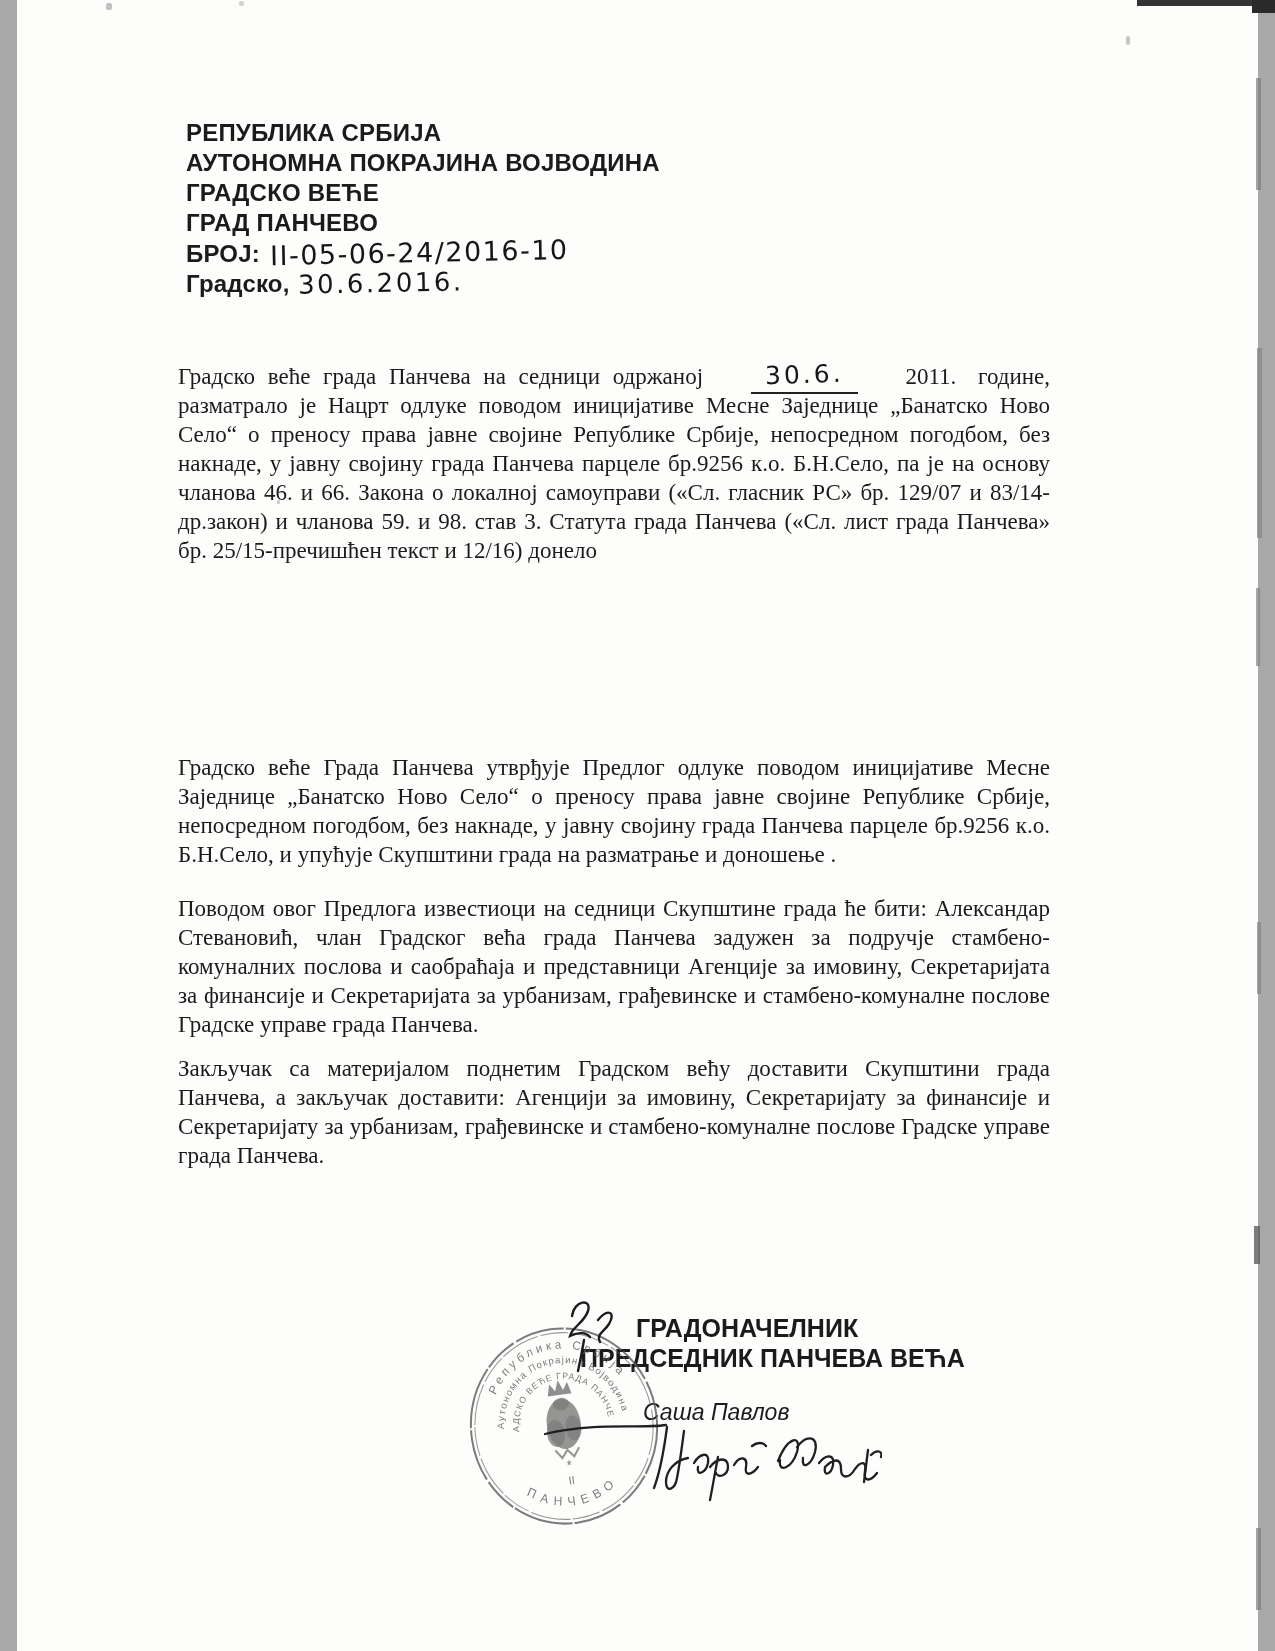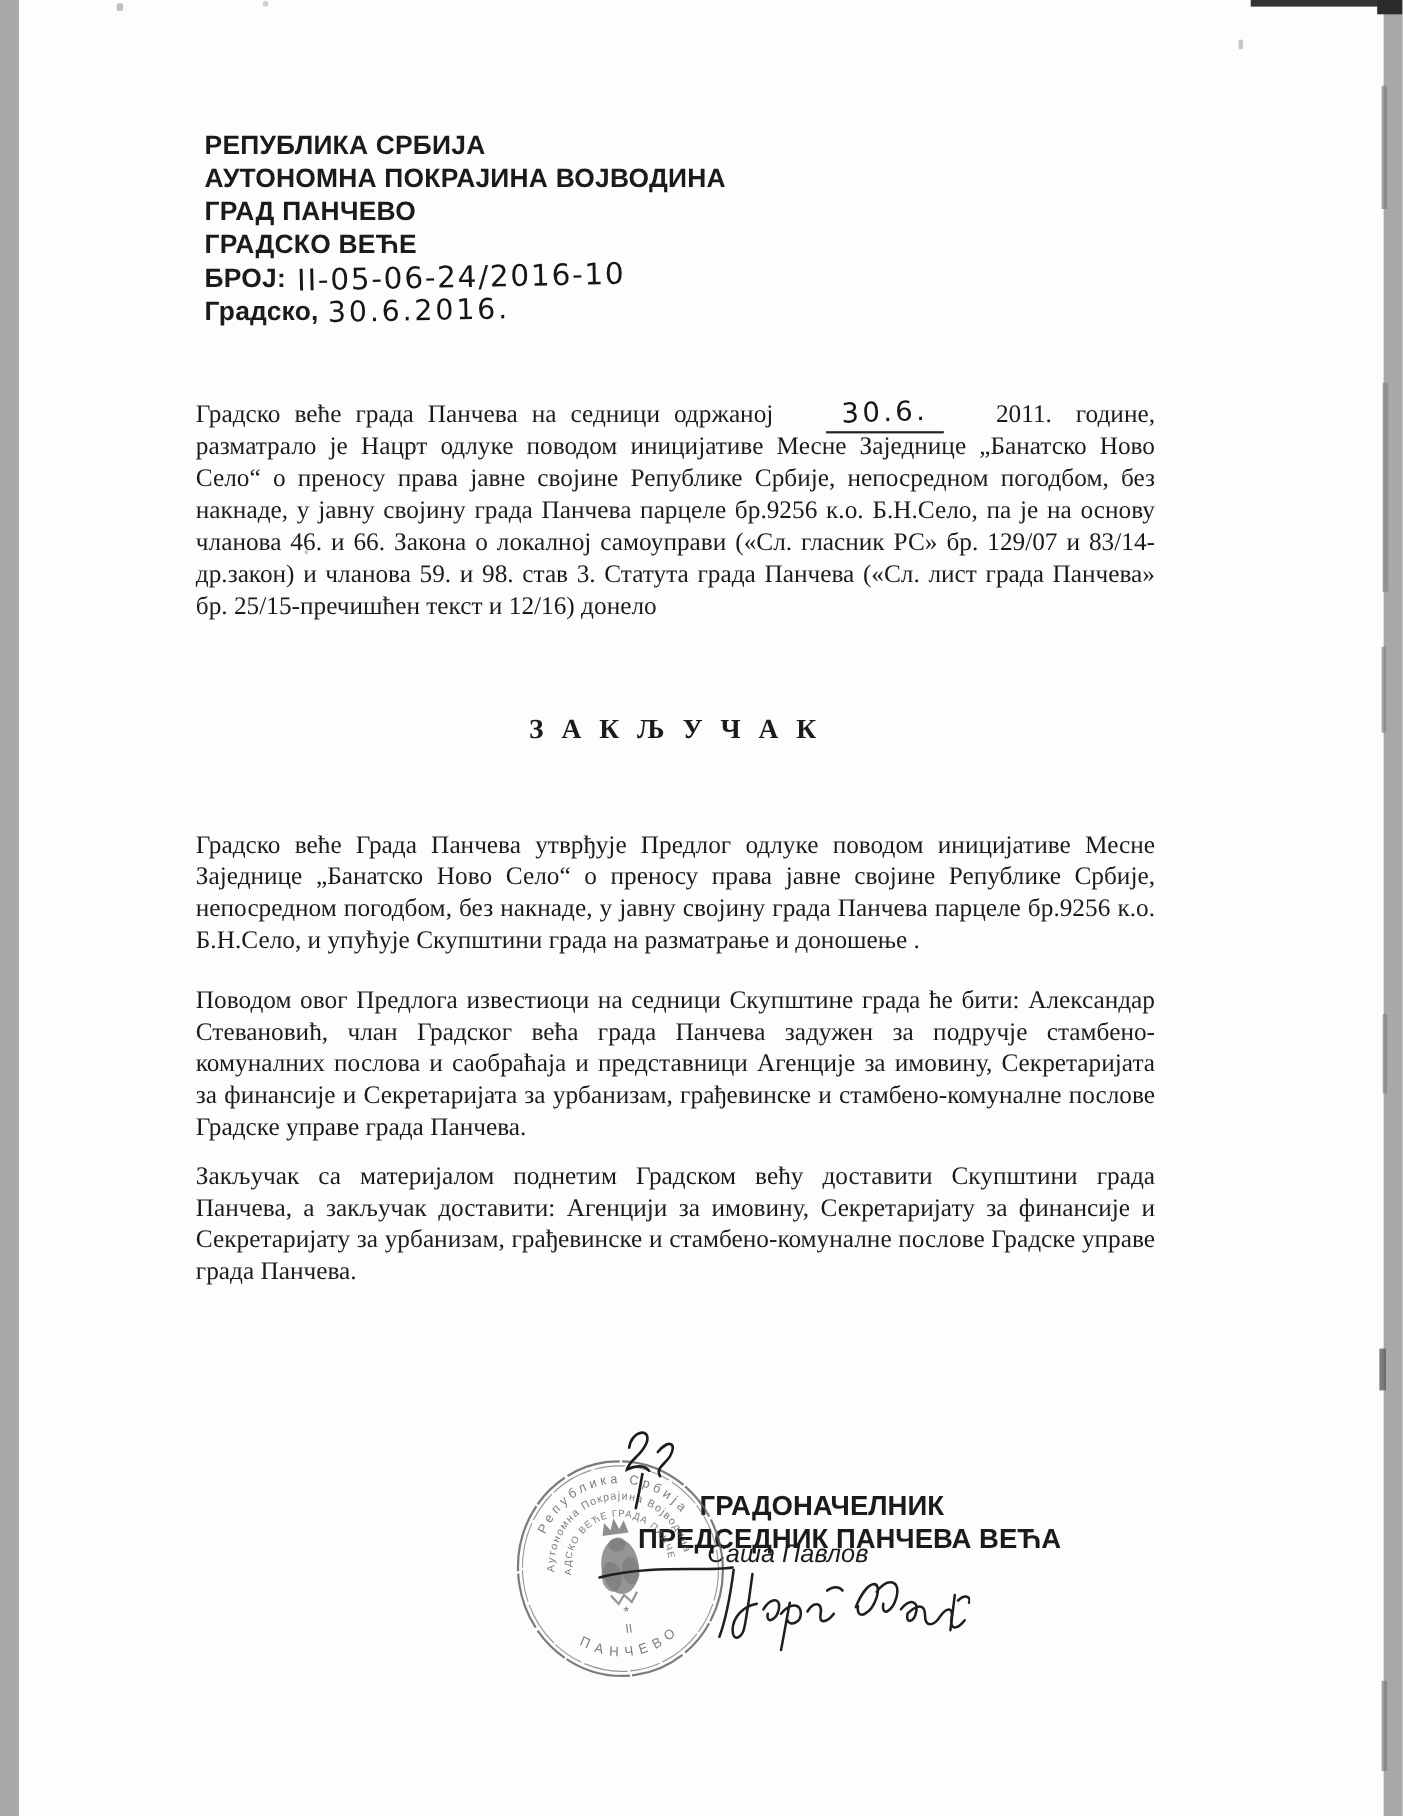--- a/index.html
+++ b/index.html
@@ -28,21 +28,21 @@
   .line1 .post{word-spacing:16px;white-space:nowrap;}
   .date-slot{display:inline-block;border-bottom:2px solid #222;padding:0 14px 2px 14px;}
   .date-slot .hw{font-size:25px;letter-spacing:3px;transform:rotate(-2deg);}
 
   .doc-title{position:absolute;left:178px;top:650px;width:872px;text-align:center;
              font-weight:bold;font-size:25px;letter-spacing:5px;white-space:nowrap;}
 
   .sigblock{position:absolute;left:580px;top:1313px;width:400px;
             font-family:"Liberation Sans",sans-serif;font-weight:bold;
             font-size:25px;line-height:30px;white-space:nowrap;}
-  .sigblock .l1{padding-left:56px;margin-top:41px;}
+  .sigblock .l1{padding-left:56px;}
   .signer{position:absolute;left:643px;top:1399px;font-family:"Liberation Sans",sans-serif;
           font-weight:normal;font-style:italic;font-size:23px;white-space:nowrap;}
 
   svg{display:block;}
   .stamp-svg{position:absolute;left:462px;top:1318px;opacity:.82;}
   .penmark-svg{position:absolute;left:560px;top:1294px;}
   .sign-svg{position:absolute;left:470px;top:1416px;}
   .speck{position:absolute;background:#8f8f8f;border-radius:2px;}
 </style>
 </head>
@@ -62,36 +62,35 @@
   <div class="artifact" style="left:1254px;top:1226px;width:6px;height:38px;background:#5c5c5c;opacity:.8;"></div>
   <div class="artifact" style="left:1256px;top:1528px;width:5px;height:82px;background:#7c7c7c;opacity:.7;"></div>
   <div class="speck" style="left:106px;top:3px;width:6px;height:7px;opacity:.55;"></div>
   <div class="speck" style="left:239px;top:1px;width:5px;height:5px;opacity:.4;"></div>
   <div class="speck" style="left:1126px;top:36px;width:4px;height:9px;opacity:.5;"></div>
   <div class="speck" style="left:277px;top:500px;width:3px;height:4px;opacity:.45;"></div>
 
   <div class="head">
     <div class="row">РЕПУБЛИКА СРБИЈА</div>
     <div class="row">АУТОНОМНА ПОКРАЈИНА ВОЈВОДИНА</div>
+    <div class="row">ГРАДСКО ВЕЋЕ</div>
     <div class="row">ГРАД ПАНЧЕВО</div>
-    <div class="row">ГРАДСКО ВЕЋЕ</div>
     <div class="row"><span>БРОЈ:</span><span class="hw hw-num">II-05-06-24/2016-10</span></div>
     <div class="row"><span>Градско,</span><span class="hw hw-date">30.6.2016.</span></div>
   </div>
 
   <div class="col" style="top:362px;">
     <div class="line1">
       <span class="pre">Градско веће града Панчева на седници одржаној</span>
       <span class="date-slot"><span class="hw">30.6.</span></span>
       <span class="post">2011. године,</span>
     </div>
     <div class="just">разматрало је Нацрт одлуке поводом иницијативе Месне Заједнице „Банатско Ново Село“  о преносу права јавне својине Републике Србије, непосредном погодбом, без накнаде, у јавну својину града Панчева парцеле бр.9256 к.о. Б.Н.Село, па је на основу чланова 46. и 66. Закона о локалној самоуправи («Сл. гласник РС» бр. 129/07 и 83/14-др.закон) и чланова 59. и 98. став 3. Статута града Панчева («Сл. лист града Панчева» бр. 25/15-пречишћен текст и 12/16) донело</div>
   </div>
 
-  <div class="doc-title">З А К Љ У Ч А К</div>
 
   <div class="col just" style="top:753px;">Градско веће Града Панчева утврђује Предлог одлуке поводом иницијативе Месне Заједнице „Банатско Ново Село“  о преносу права јавне својине Републике Србије, непосредном погодбом, без накнаде, у јавну својину града Панчева парцеле бр.9256 к.о. Б.Н.Село, и упућује Скупштини града на разматрање и доношење .</div>
   <div class="col just" style="top:894px;">Поводом овог Предлога известиоци на седници Скупштине града ће бити: Александар Стевановић, члан Градског већа града Панчева задужен за подручје стамбено-комуналних послова и саобраћаја и представници Агенције за имовину, Секретаријата за финансије и Секретаријата за урбанизам, грађевинске и стамбено-комуналне послове Градске управе града Панчева.</div>
   <div class="col just" style="top:1054px;">Закључак са материјалом поднетим Градском већу доставити Скупштини града Панчева, а закључак доставити: Агенцији за имовину, Секретаријату за финансије и Секретаријату за урбанизам, грађевинске и стамбено-комуналне послове Градске управе града Панчева.</div>
 
   <div class="sigblock">
     <div class="l1">ГРАДОНАЧЕЛНИК</div>
     <div class="l2">ПРЕДСЕДНИК ПАНЧЕВА ВЕЋА</div>
   </div>
   <div class="signer">Саша Павлов</div>

